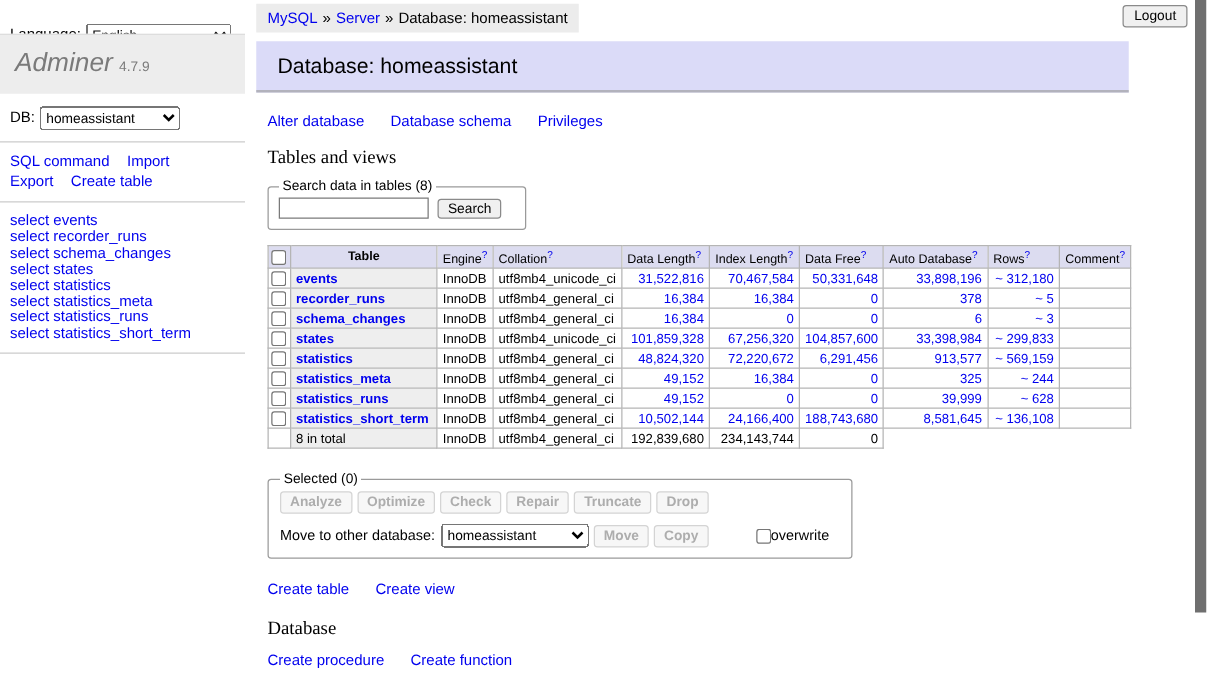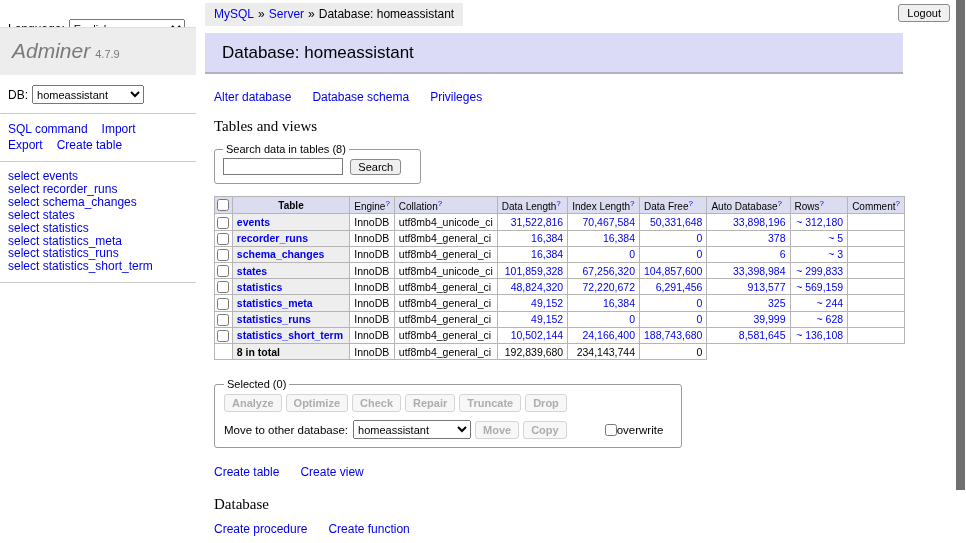--- a/index.html
+++ b/index.html
@@ -61,21 +61,21 @@
     border:1px solid #b5b5b5; padding:1px 4px; height:16px;
     font-size:10.5px; white-space:nowrap; overflow:hidden; font-weight:normal;
   }
   #tables-table thead td, #tables-table thead th { background:#dcdcf0; font-size:10px; text-align:left; }
   #tables-table thead th.tcol { text-align:center; font-weight:bold; }
   #tables-table sup a { font-size:8px; }
   #tables-table tbody th.name, #tables-table tfoot th.name { background:#eeeeee; text-align:left; }
   #tables-table tbody th.name a { font-weight:bold; }
   #tables-table .chk { text-align:center; padding:1px 2px; }
   #tables-table .num { text-align:right; }
-  #tables-table tfoot .name span { font-weight:bold; }
+  #tables-table tfoot .name span { font-weight:normal; }
   #tables-table tfoot td.nb { border:none; background:transparent; }
   input[type="checkbox"] { width:12px; height:12px; margin:0; vertical-align:middle; }
 
   
   #selected-fieldset { margin:18px 0 0 9px; width:468px; padding:4px 9px 8px; }
   #selected-buttons button { margin-right:4px; padding:2px 7px; }
   .move-row { margin-top:8px; font-size:11.5px; display:flex; align-items:center; }
   #move-select { font-size:11px; width:118px; height:19px; margin-left:5px; }
   .move-row button { margin-left:4px; padding:2px 7px; }
   .move-row label { margin-left:6px; display:flex; align-items:center;padding-left:32px; }

